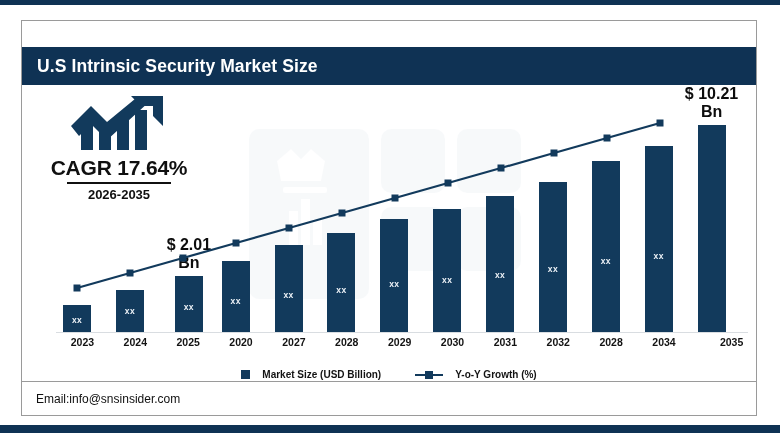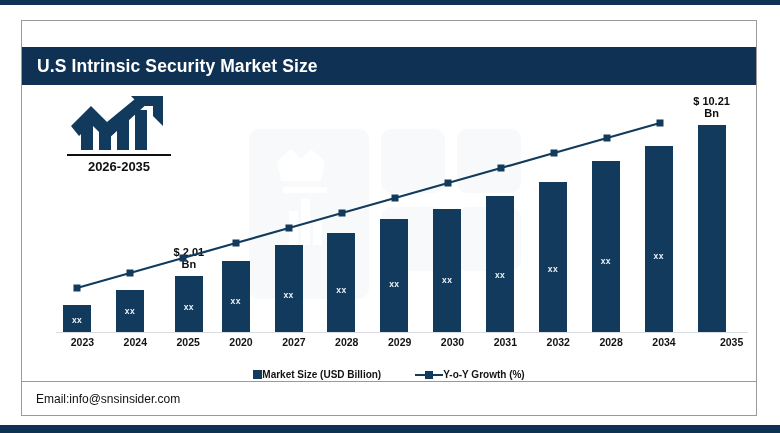--- a/index.html
+++ b/index.html
@@ -60,21 +60,21 @@
     position:absolute;left:0;right:0;bottom:0;height:1.5px;background:#d9dde1;
   }
 
   .bars{position:absolute;left:0;right:0;bottom:1px;top:0;}
   .bar-slot{
     position:absolute;bottom:0;display:flex;flex-direction:column;
     align-items:center;justify-content:flex-end;
   }
   .bar-note{
     position:absolute;bottom:100%;margin-bottom:5px;
-    font-size:11px;font-weight:bold;color:#0d0d0d;
+    font-size:16px;font-weight:bold;color:#0d0d0d;
     line-height:1.08;text-align:center;white-space:nowrap;
   }
   .bar-rect{
     width:100%;background:#123a5c;position:relative;
     display:flex;justify-content:center;
   }
   .bar-xx{
     position:absolute;color:#eef3f8;font-size:8.5px;font-weight:bold;
     letter-spacing:.4px;
   }
@@ -87,21 +87,21 @@
   .xlabel{
     position:absolute;top:0;text-align:center;
     font-size:10.5px;font-weight:bold;color:#131313;
   }
 
   
   .legend{
     position:absolute;left:0;top:348px;width:734px;
     display:flex;align-items:center;justify-content:center;gap:34px;
   }
-  .legend-item{display:flex;align-items:center;gap:0;justify-content:center;}
+  .legend-item{display:flex;align-items:center;gap:12px;justify-content:center;}
   .legend-swatch{width:9px;height:9px;background:#123a5c;}
   .legend-linemark{
     position:relative;width:28px;height:9px;display:flex;
     align-items:center;justify-content:center;
   }
   .legend-linemark::before{
     content:"";position:absolute;left:0;right:0;top:50%;
     height:2px;margin-top:-1px;background:#123a5c;
   }
   .legend-linemark::after{
@@ -139,20 +139,21 @@
           <g fill="#123a5c">
             <rect x="14" y="26" width="12" height="28"></rect>
             <rect x="32" y="34" width="12" height="20"></rect>
             <rect x="50" y="24" width="12" height="30"></rect>
             <rect x="68" y="14" width="12" height="40"></rect>
             <path d="M4 30 L24 10 L40 26 L74 -2 L82 6 L40 44 L24 28 L12 40 Z"></path>
             <path d="M64 0 L96 0 L96 30 L86 20 L86 10 L74 10 Z"></path>
           </g>
         </svg>
       </div>
+      <div class="cagr-value">CAGR 17.64%</div>
       <div class="cagr-rule"></div>
       <div class="cagr-range">2026-2035</div>
     </div>
 
     <div class="plot">
       <div class="plot-inner">
 
         <div class="watermark">
           <svg width="300" height="190" viewBox="0 0 300 190" aria-hidden="true">
             <g fill="#f1f4f7">

